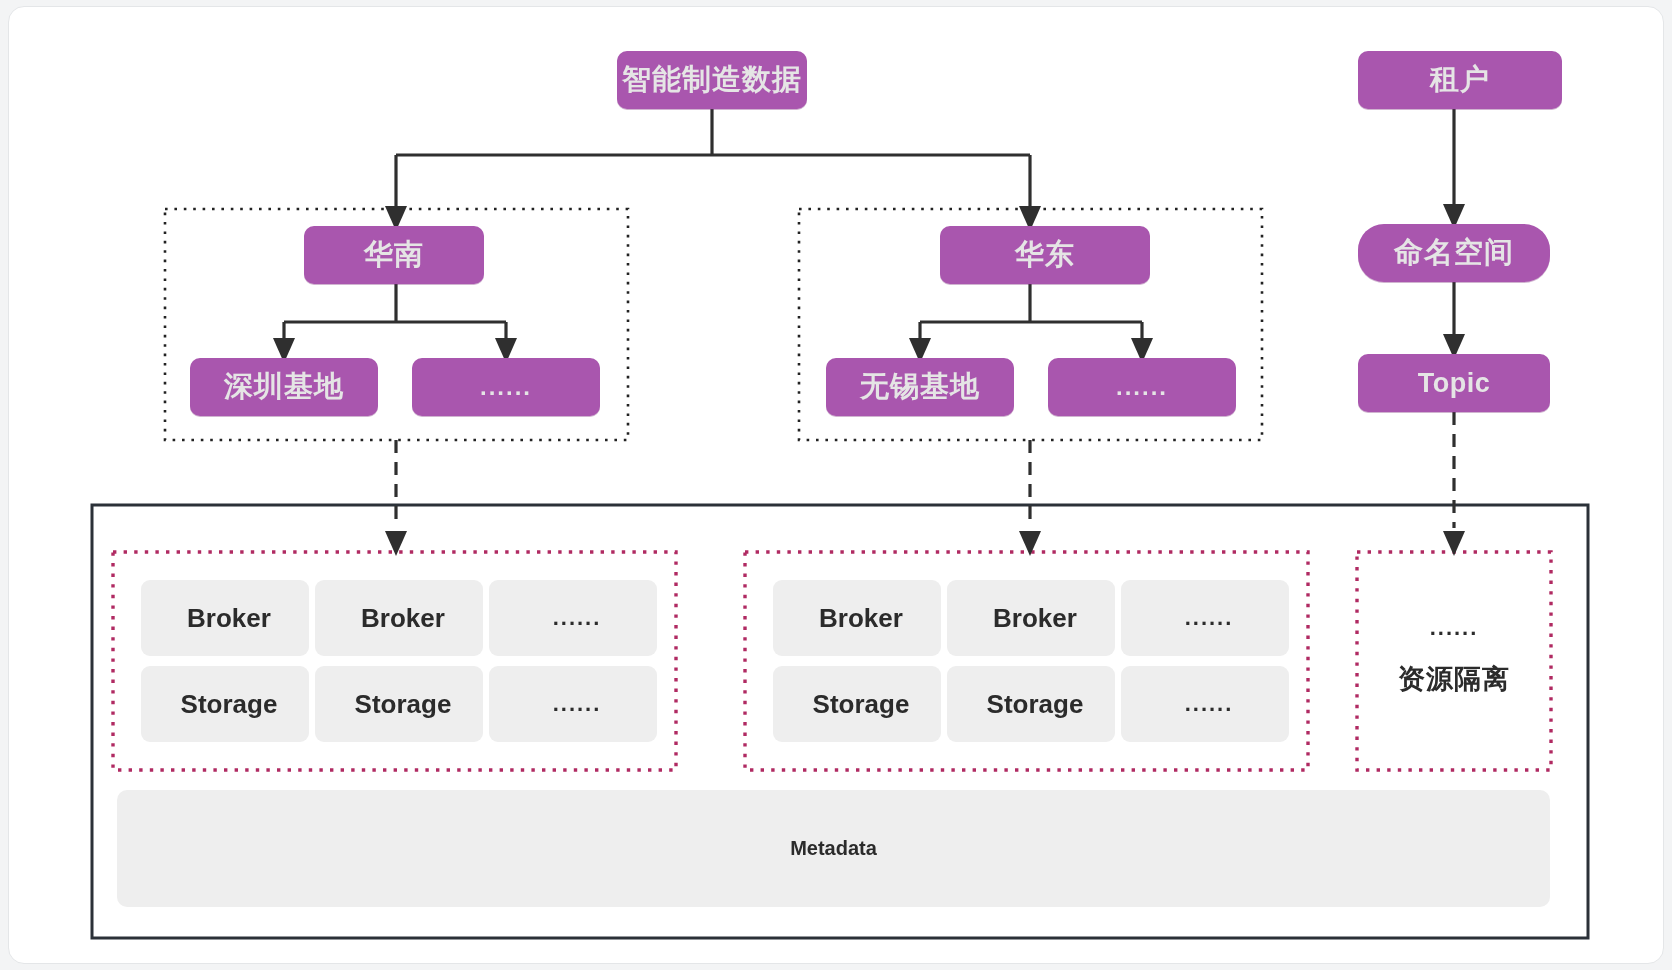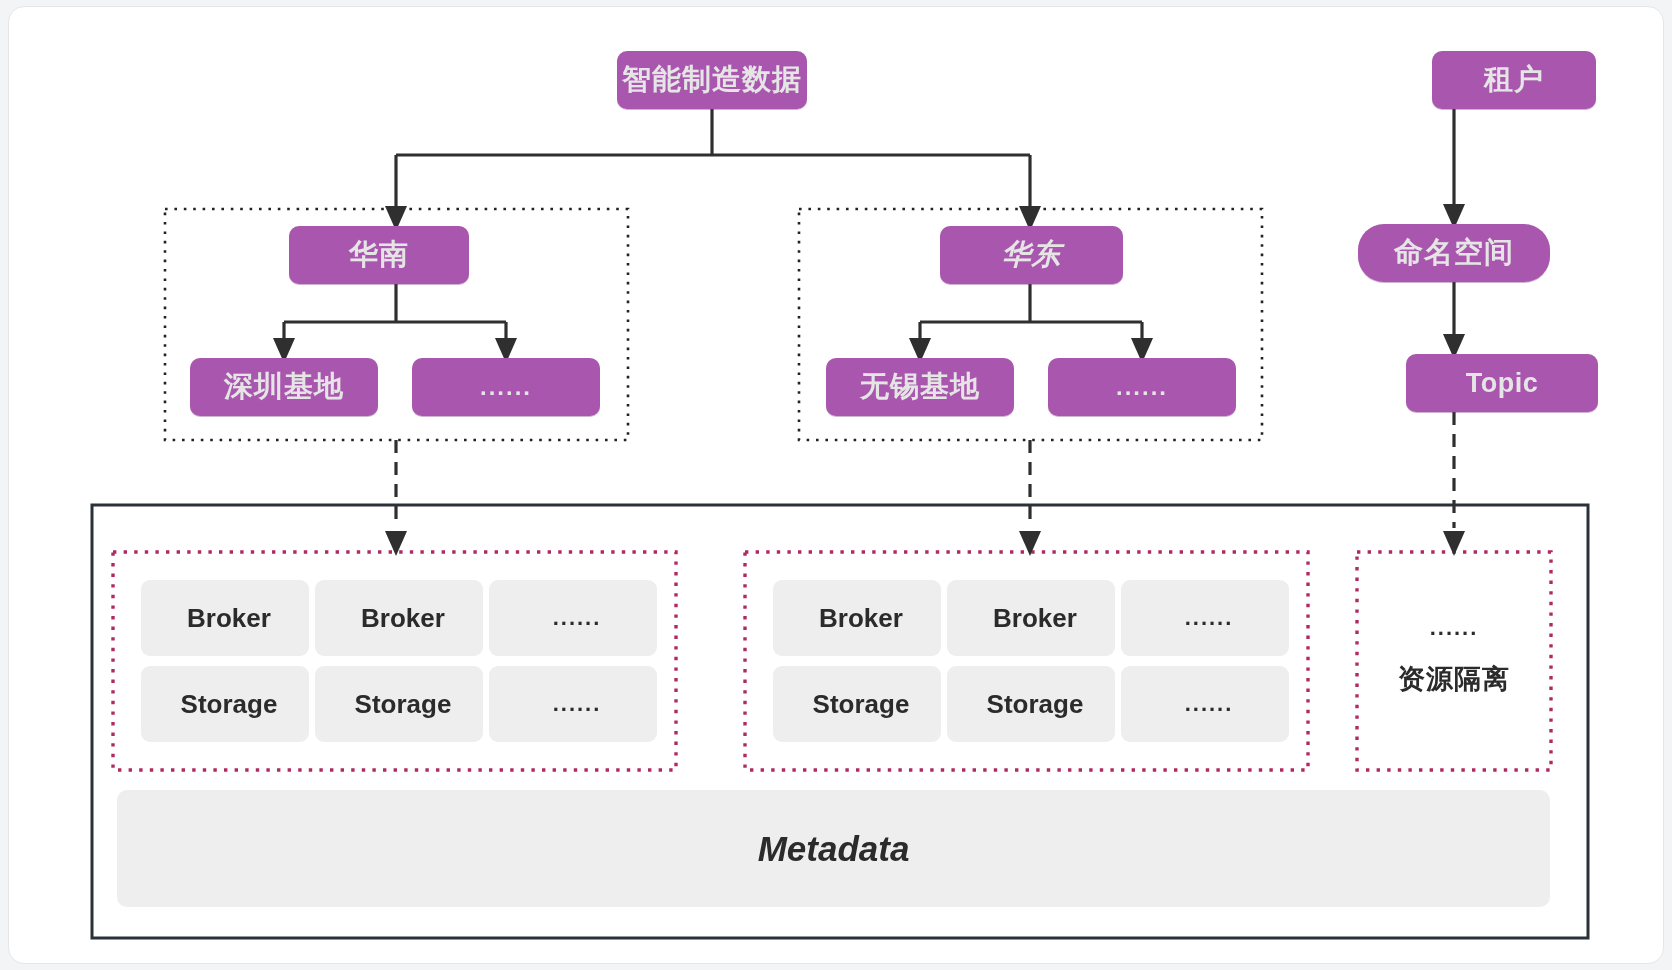--- a/index.html
+++ b/index.html
@@ -33,21 +33,21 @@
     position:absolute;left:1357px;top:552px;width:194px;height:218px;
     display:flex;flex-direction:column;align-items:center;justify-content:center;
     color:var(--dark-text,#2b2b2b);transform:translateY(-6px);
   }
   .isolation .dots{font-weight:bold;font-size:22px;letter-spacing:2px;line-height:30px;}
   .isolation .label{font-weight:bold;font-size:27px;margin-top:18px;letter-spacing:1px;}
   .metadata{
     position:absolute;left:117px;top:790px;width:1433px;height:117px;
     background:var(--gray-box-bg,#efefef);border-radius:10px;
     display:flex;align-items:center;justify-content:center;
-    color:var(--dark-text,#2b2b2b);font-weight:bold;font-size:35px;font-style:italic;
+    color:var(--dark-text,#2b2b2b);font-weight:bold;font-size:20px;
   }
 </style>
 </head>
 <body>
 
 <div class="card"></div>
 
 <svg class="layer" viewBox="0 0 1672 970">
 
   <g stroke="#222222" stroke-width="2.6" fill="none" stroke-dasharray="2.6 6.8" stroke-linecap="butt">
@@ -96,31 +96,31 @@
     <polygon points="1443,204 1465,204 1454,229"></polygon>
     <polygon points="1443,334 1465,334 1454,359"></polygon>
     <polygon points="385,531 407,531 396,556"></polygon>
     <polygon points="1019,531 1041,531 1030,556"></polygon>
     <polygon points="1443,531 1465,531 1454,556"></polygon>
   </g>
 </svg>
 
 <div class="pbox" style="left:617px;top:51px;width:190px;height:58px;">智能制造数据</div>
 
-<div class="pbox" style="left:289px;top:226px;width:180px;height:58px;">华南</div>
+<div class="pbox" style="left:304px;top:226px;width:180px;height:58px;">华南</div>
 <div class="pbox" style="left:190px;top:358px;width:188px;height:58px;">深圳基地</div>
 <div class="pbox dots" style="left:412px;top:358px;width:188px;height:58px;">......</div>
 
-<div class="pbox" style="left:940px;top:226px;width:183px;height:58px;font-style:italic;">华东</div>
+<div class="pbox" style="left:940px;top:226px;width:210px;height:58px;">华东</div>
 <div class="pbox" style="left:826px;top:358px;width:188px;height:58px;">无锡基地</div>
 <div class="pbox dots" style="left:1048px;top:358px;width:188px;height:58px;">......</div>
 
-<div class="pbox" style="left:1432px;top:51px;width:164px;height:58px;">租户</div>
+<div class="pbox" style="left:1358px;top:51px;width:204px;height:58px;">租户</div>
 <div class="pbox" style="left:1358px;top:224px;width:192px;height:58px;border-radius:26px;">命名空间</div>
-<div class="pbox en" style="left:1358px;top:354px;width:192px;height:58px;margin-left:48px;">Topic</div>
+<div class="pbox en" style="left:1358px;top:354px;width:192px;height:58px;">Topic</div>
 
 <div class="gbox" style="left:141px;top:580px;width:160px;height:76px;">Broker</div>
 <div class="gbox" style="left:315px;top:580px;width:160px;height:76px;">Broker</div>
 <div class="gbox dots" style="left:489px;top:580px;width:160px;height:76px;">......</div>
 <div class="gbox" style="left:141px;top:666px;width:160px;height:76px;">Storage</div>
 <div class="gbox" style="left:315px;top:666px;width:160px;height:76px;">Storage</div>
 <div class="gbox dots" style="left:489px;top:666px;width:160px;height:76px;">......</div>
 
 <div class="gbox" style="left:773px;top:580px;width:160px;height:76px;">Broker</div>
 <div class="gbox" style="left:947px;top:580px;width:160px;height:76px;">Broker</div>

